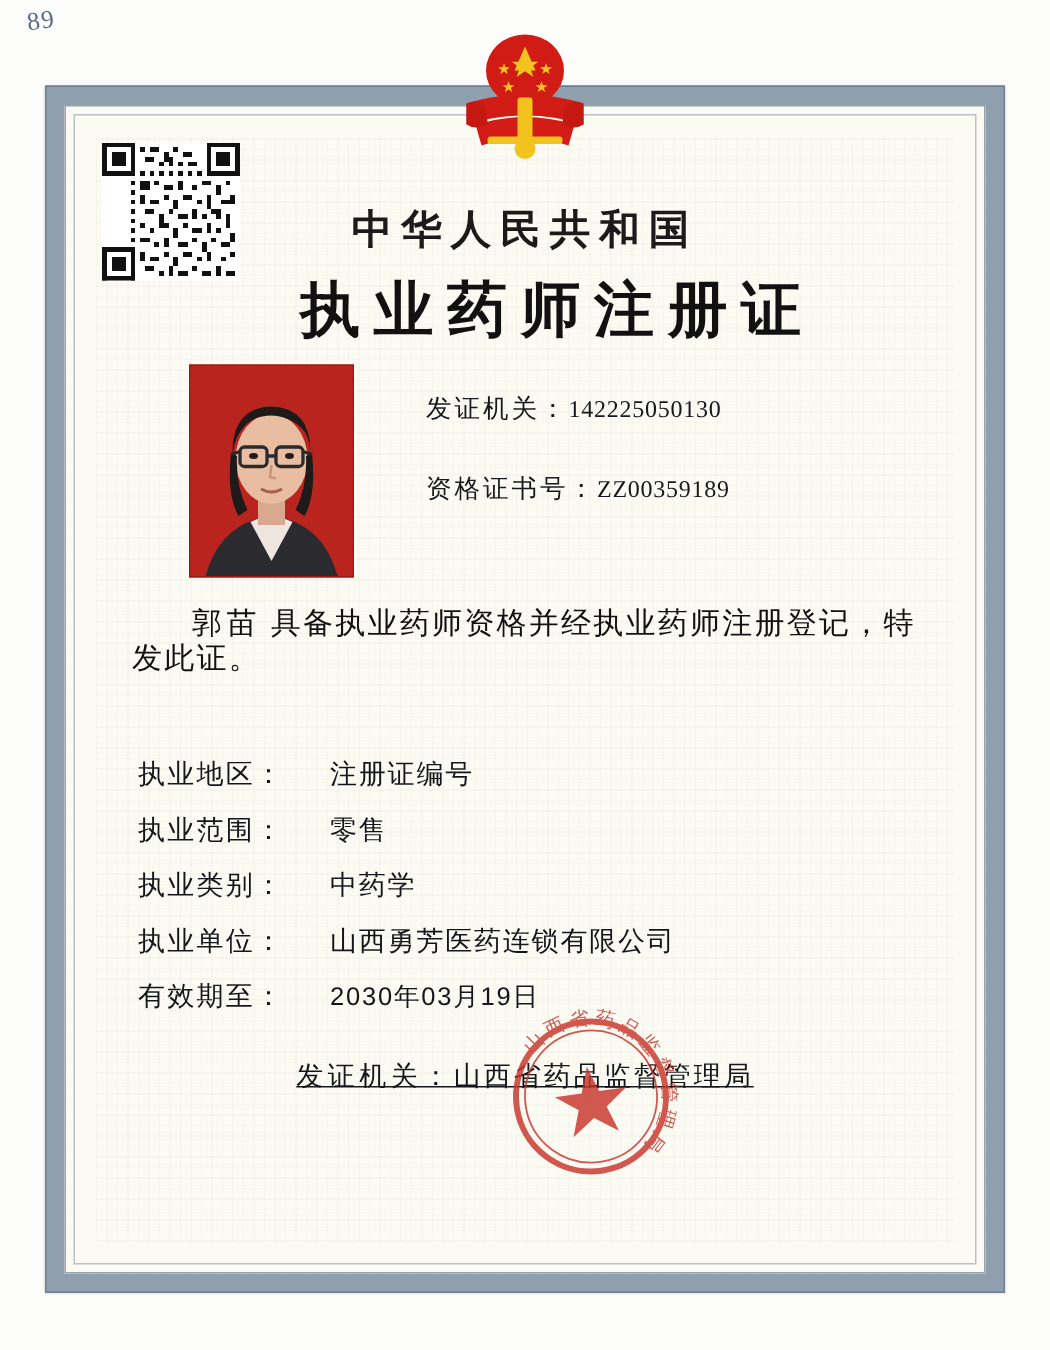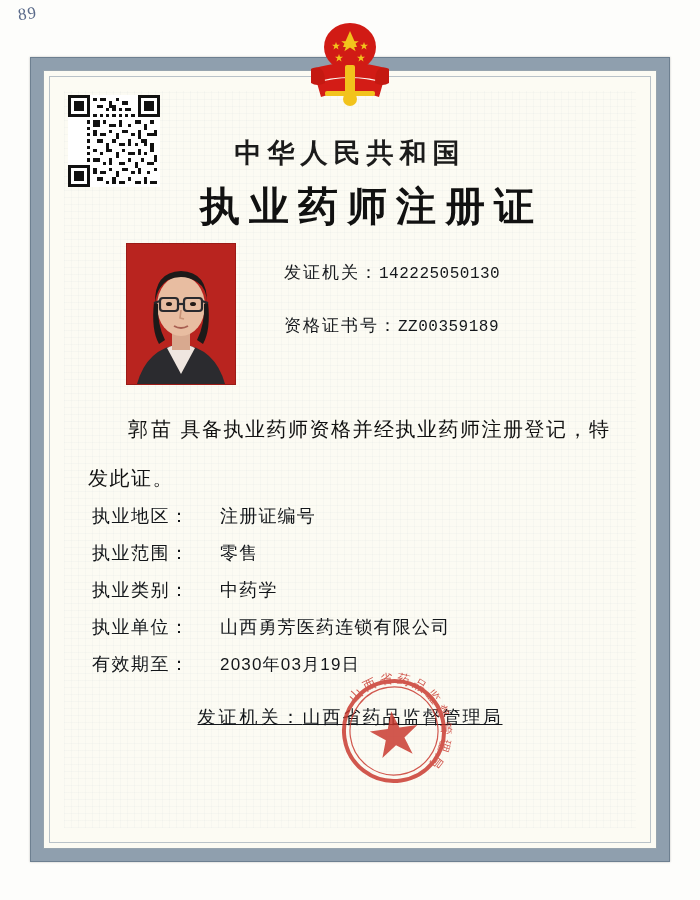--- a/index.html
+++ b/index.html
@@ -154,31 +154,31 @@
   }
   .num-line {
     font-family: "Liberation Serif", serif;
     font-size: 17px;
     color: #15181c;
     margin-bottom: 30px;
     letter-spacing: 1px;
     white-space: nowrap;
   }
   .num-line .lbl { letter-spacing: 2px; }
-  .num-line .val { font-family: Liberation Mono, monospace; font-size: 16px; letter-spacing: 0.5px; text-align: center; }
+  .num-line .val { font-family: Liberation Serif, serif; font-size: 16px; letter-spacing: 0.5px; text-align: center; }
 
   
   #statement {
     position: absolute;
     left: 58px;
     right: 50px;
     top: 348px;
     font-family: "Liberation Serif", serif;
     font-size: 20px;
-    line-height: 49px;
+    line-height: 23px;
     color: #111;
     letter-spacing: 1.5px;
     text-indent: 40px;
   }
   #statement .name { letter-spacing: 3px; }
 
   
   #fields {
     position: absolute;
     left: 62px;

